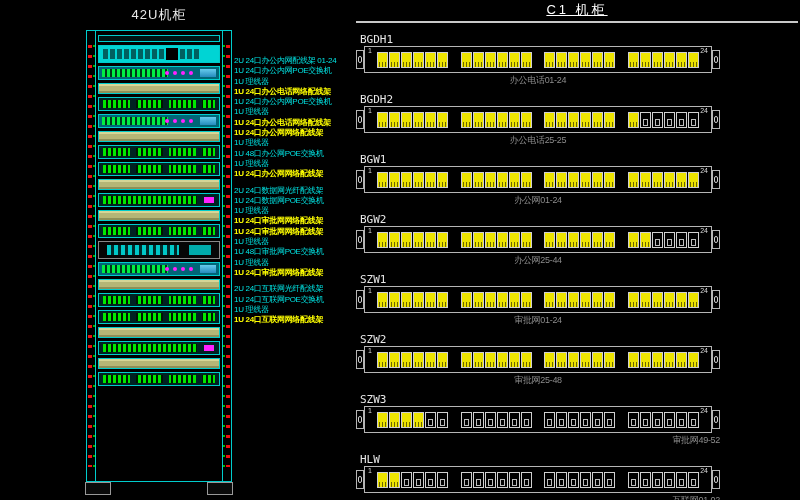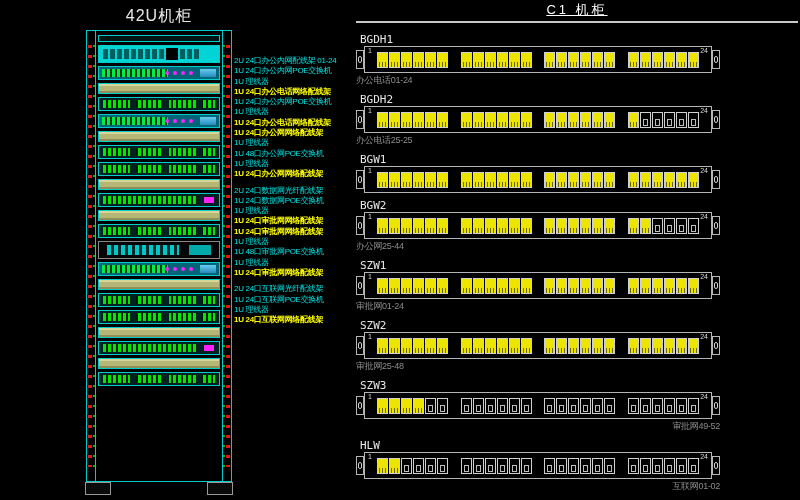--- a/index.html
+++ b/index.html
@@ -2,21 +2,21 @@
 <html><head>
 <meta charset="utf-8">
 <style>
   html,body{margin:0;padding:0;}
   body{
     width:800px;height:500px;background:#000;overflow:hidden;position:relative;
     font-family:"Liberation Sans", sans-serif;
   }
   
   .rack-area{position:absolute;left:84px;top:6px;width:150px;height:492px;}
-  .rack-title{text-align:center;color:#e8e8e8;font-size:16px;letter-spacing:1px;margin-bottom:3px;}
+  .rack-title{text-align:center;color:#e8e8e8;font-size:13px;letter-spacing:1px;margin-bottom:3px;}
   .rack-frame{position:absolute;top:24px;left:2px;right:2px;bottom:16px;border:1px solid #00cccc;display:flex;}
   .rail-red{width:4px;margin:14px 1px;background:repeating-linear-gradient(to bottom,#ee1111 0 3px,transparent 3px 10px);}
   .rail-dots{width:2px;margin:14px 0;background:repeating-linear-gradient(to bottom,#00bb00 0 2px,transparent 2px 10px);}
   .rack-modules{flex:1;border-left:1px solid #00cccc;border-right:1px solid #00cccc;
     padding:4px 2px;display:flex;flex-direction:column;gap:3px;}
   .mod{position:relative;border:1px solid #00cccc;flex:none;}
   .mod-blank{height:5px;background:#001414;}
   .mod-patch-cyan{height:16px;background:#00d4d4;}
   .mod-patch-cyan::before{content:'';position:absolute;left:4px;right:18px;top:3px;bottom:3px;
     background:repeating-linear-gradient(90deg,#015f5f 0 5px,transparent 5px 7px);}
@@ -61,21 +61,21 @@
   .pbody{flex:1;height:25px;border:1px solid #b5b5b5;background:#000;display:flex;align-items:center;
     justify-content:space-evenly;position:relative;}
   .pnum{position:absolute;top:0;font-size:7px;color:#ddd;}
   .pnum.left{left:3px}.pnum.right{right:3px}
   .pgroup{display:flex;gap:1px;}
   .port{width:11px;height:16px;border:1px solid #d0d0d0;position:relative;box-sizing:border-box;background:#000;flex:none;}
   .port.filled{background:#ede400;}
   .port.filled::after{content:'';position:absolute;left:1px;right:1px;bottom:0;height:5px;
     background:repeating-linear-gradient(90deg,#000 0 1px,transparent 1px 3px);opacity:.55;}
   .port.empty::after{content:'';position:absolute;left:2px;right:2px;bottom:1px;height:5px;border:1px solid #bdbdbd;}
-  .panel-caption{color:#8c8c8c;font-size:9px;width:364px;margin-top:1px;letter-spacing:-0.3px;}
+  .panel-caption{color:#8c8c8c;font-size:9px;text-align:center;width:364px;margin-top:1px;letter-spacing:-0.3px;}
   .panel-caption.left{text-align:right;padding-left:36px;box-sizing:border-box;}
 </style>
 </head>
 <body>
 
 <div class="rack-area">
   <div class="rack-title">42U机柜</div>
   <div class="rack-frame">
     <div class="rail-red"></div>
     <div class="rail-dots"></div>
@@ -266,20 +266,21 @@
               <div class="port filled"></div>
               <div class="port filled"></div>
               <div class="port filled"></div>
               <div class="port filled"></div>
               <div class="port filled"></div>
             </div>
             <div class="pnum right">24</div>
           </div>
           <div class="ear"></div>
         </div>
+        <div class="panel-caption">办公网01-24</div>
       </div>
       <div class="panel-block">
         <div class="panel-label">BGW2</div>
         <div class="panel">
           <div class="ear"></div>
           <div class="pbody">
             <div class="pnum left">1</div>
             <div class="pgroup">
               <div class="port filled"></div>
               <div class="port filled"></div>

